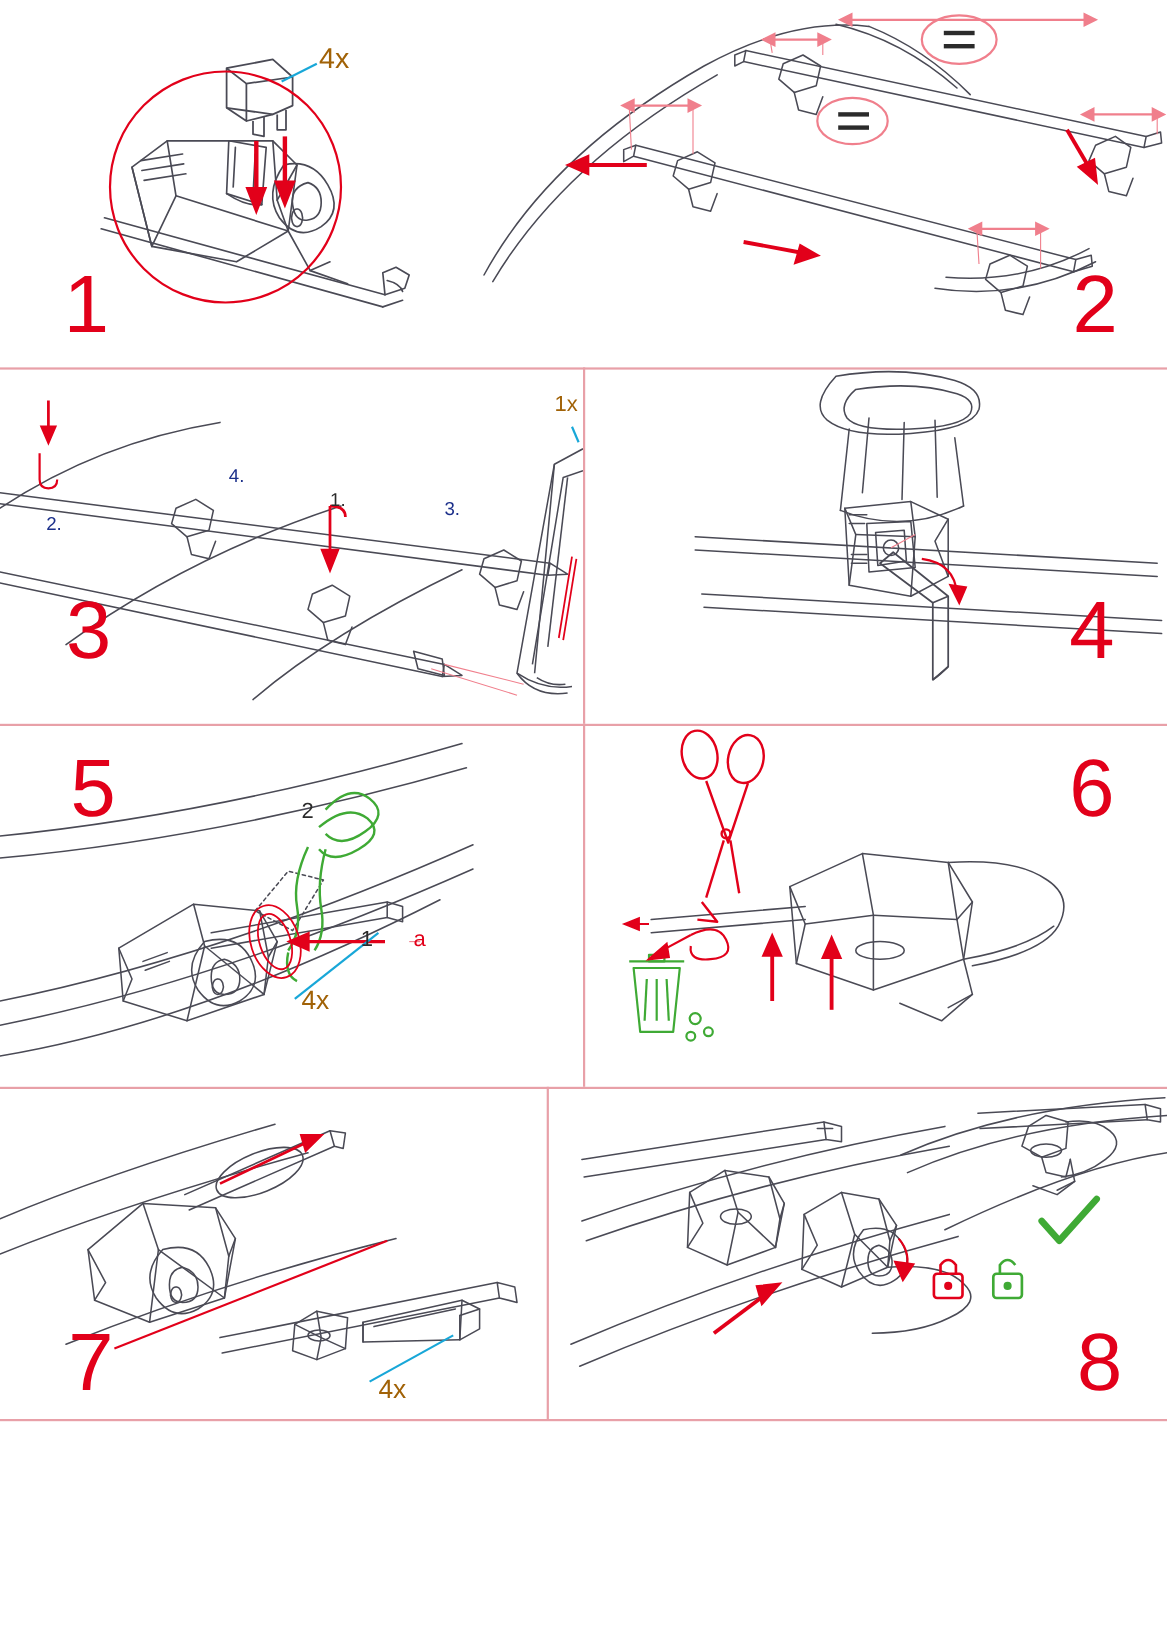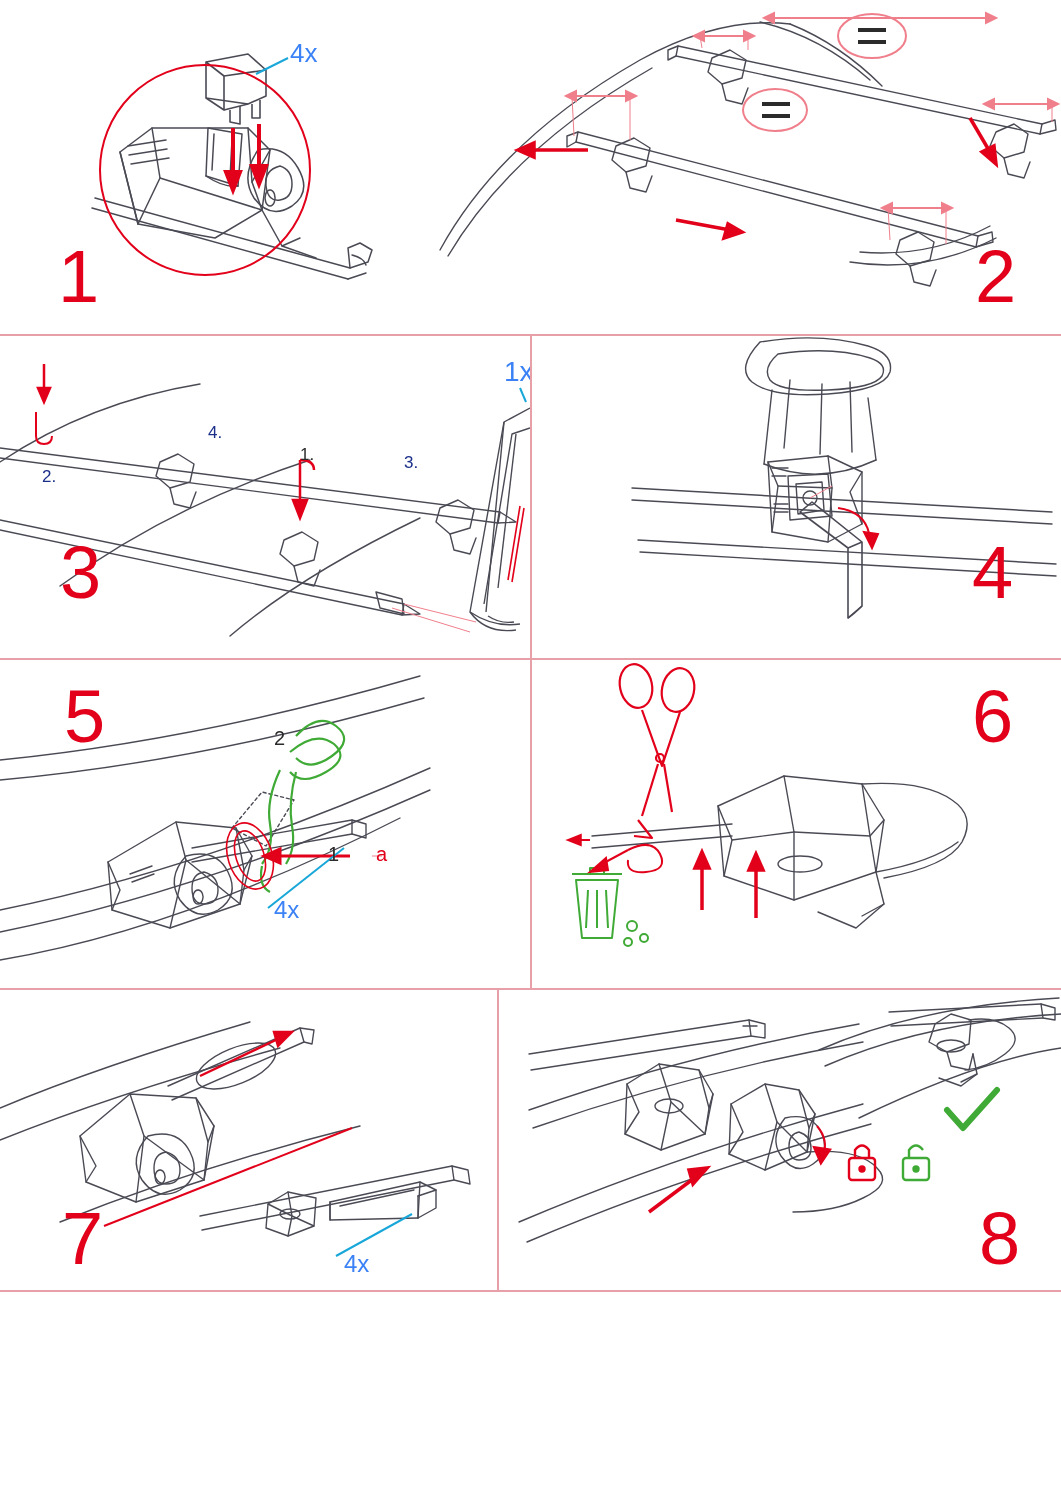--- a/index.html
+++ b/index.html
@@ -28,21 +28,21 @@
     line-height:1;
     letter-spacing:-2px;
   }
   .s-big { font-size:74px; }
 
   .note {
     position:absolute;
     font-family:"Liberation Sans", sans-serif;
     line-height:1;
   }
-  .cyan  { color:#3b82f6; }
+  .cyan  { color:#a16207; }
   .red   { color:#e2001a; }
   .blue  { color:#1b2f8a; }
   .dark  { color:#2b2b2b; }
 
   svg { display:block; }
 
   
   .footer { position:absolute; left:0; top:1290px; width:1061px; height:210px; }
 </style>
 </head>
@@ -263,21 +263,21 @@
 
       <g stroke="#18a7d8" stroke-width="2" fill="none">
         <path d="M520 52 L526 66"></path>
       </g>
     </svg>
     <div class="step-num s-big" style="left:60px; top:200px;">3</div>
     <div class="note dark" style="left:300px; top:110px; font-size:17px;">1.</div>
     <div class="note blue" style="left:42px; top:132px; font-size:17px;">2.</div>
     <div class="note blue" style="left:404px; top:118px; font-size:17px;">3.</div>
     <div class="note blue" style="left:208px; top:88px; font-size:17px;">4.</div>
-    <div class="note cyan" style="left:504px; top:22px; font-size:28px;">1x</div>
+    <div class="note cyan" style="left:504px; top:22px; font-size:20px;">1x</div>
   </div>
 
   <div class="panel" style="left:532px;top:336px;width:529px;height:322px;">
     <svg width="529" height="322" viewBox="0 0 529 322">
       <g fill="none" stroke="#4a4a55" stroke-width="1.4" stroke-linecap="round" stroke-linejoin="round">
 
         <path d="M228 6 q60 -10 108 4 q26 8 22 26 q-6 18 -62 22 q-56 4 -76 -12 q-16 -14 8 -40 Z"></path>
         <path d="M246 18 q54 -8 92 4 q18 6 12 18 q-8 12 -54 14 q-48 2 -58 -10 q-8 -12 8 -26 Z"></path>
         <path d="M240 54 L232 128"></path>
         <path d="M336 62 L344 124"></path>

